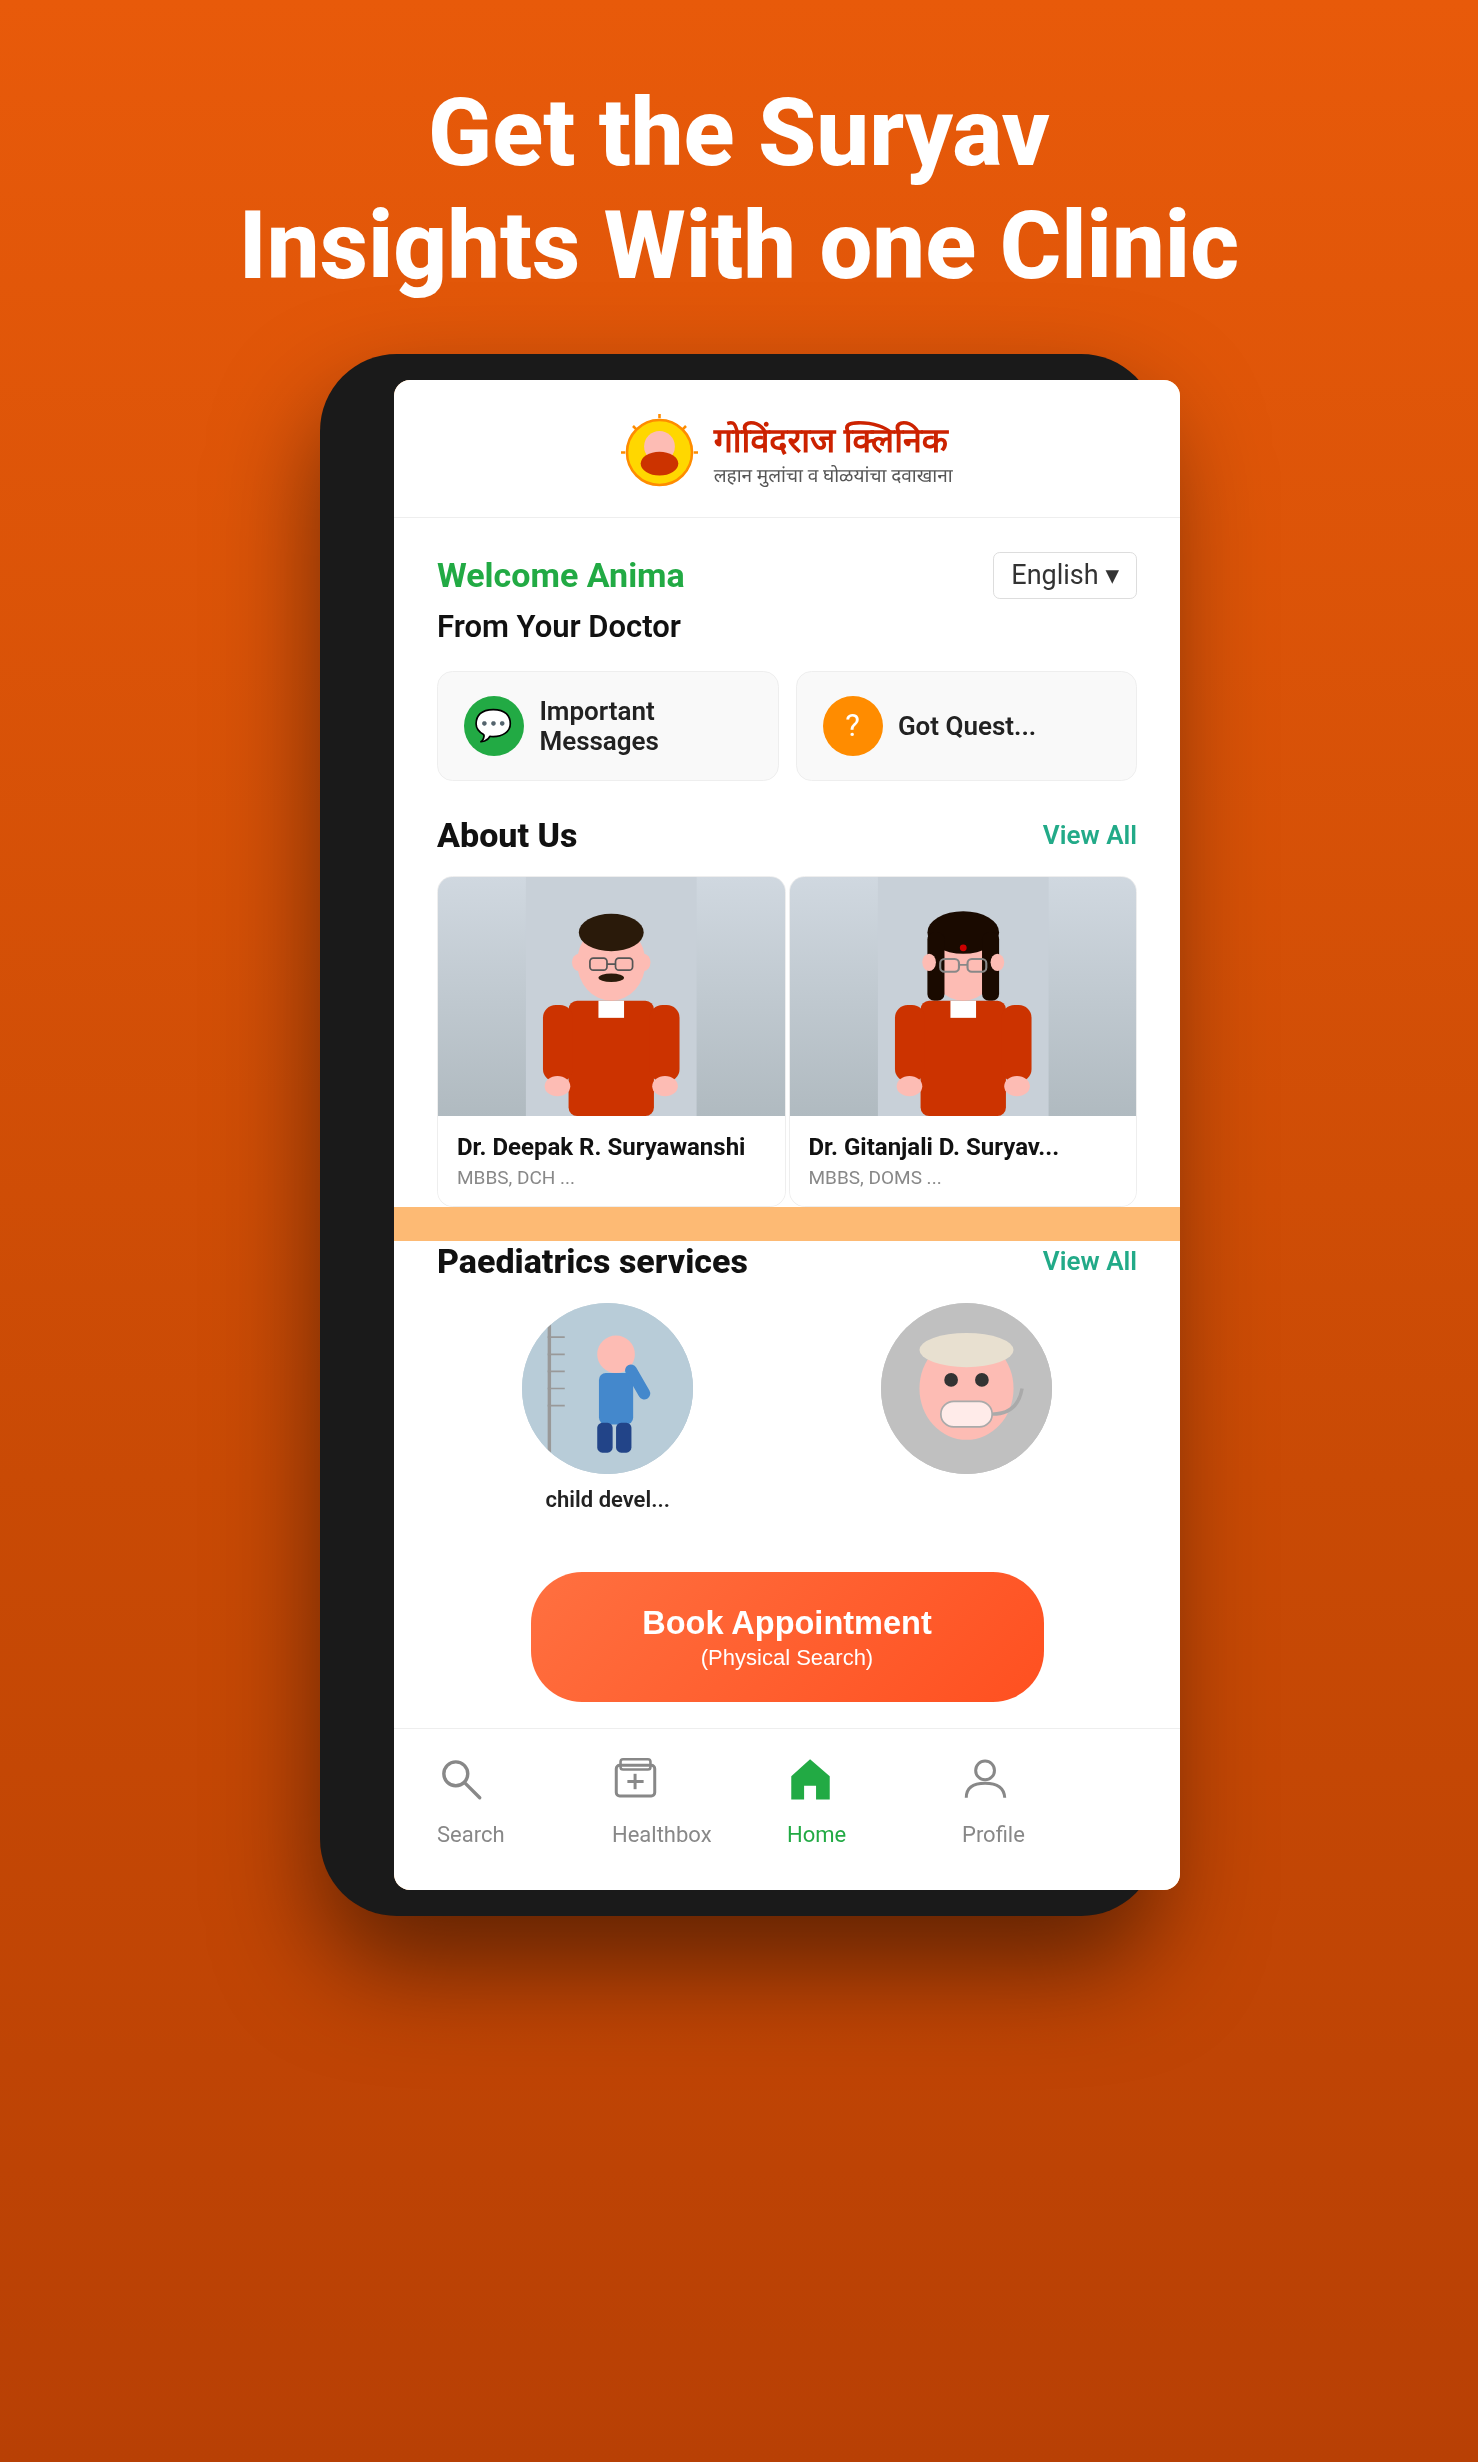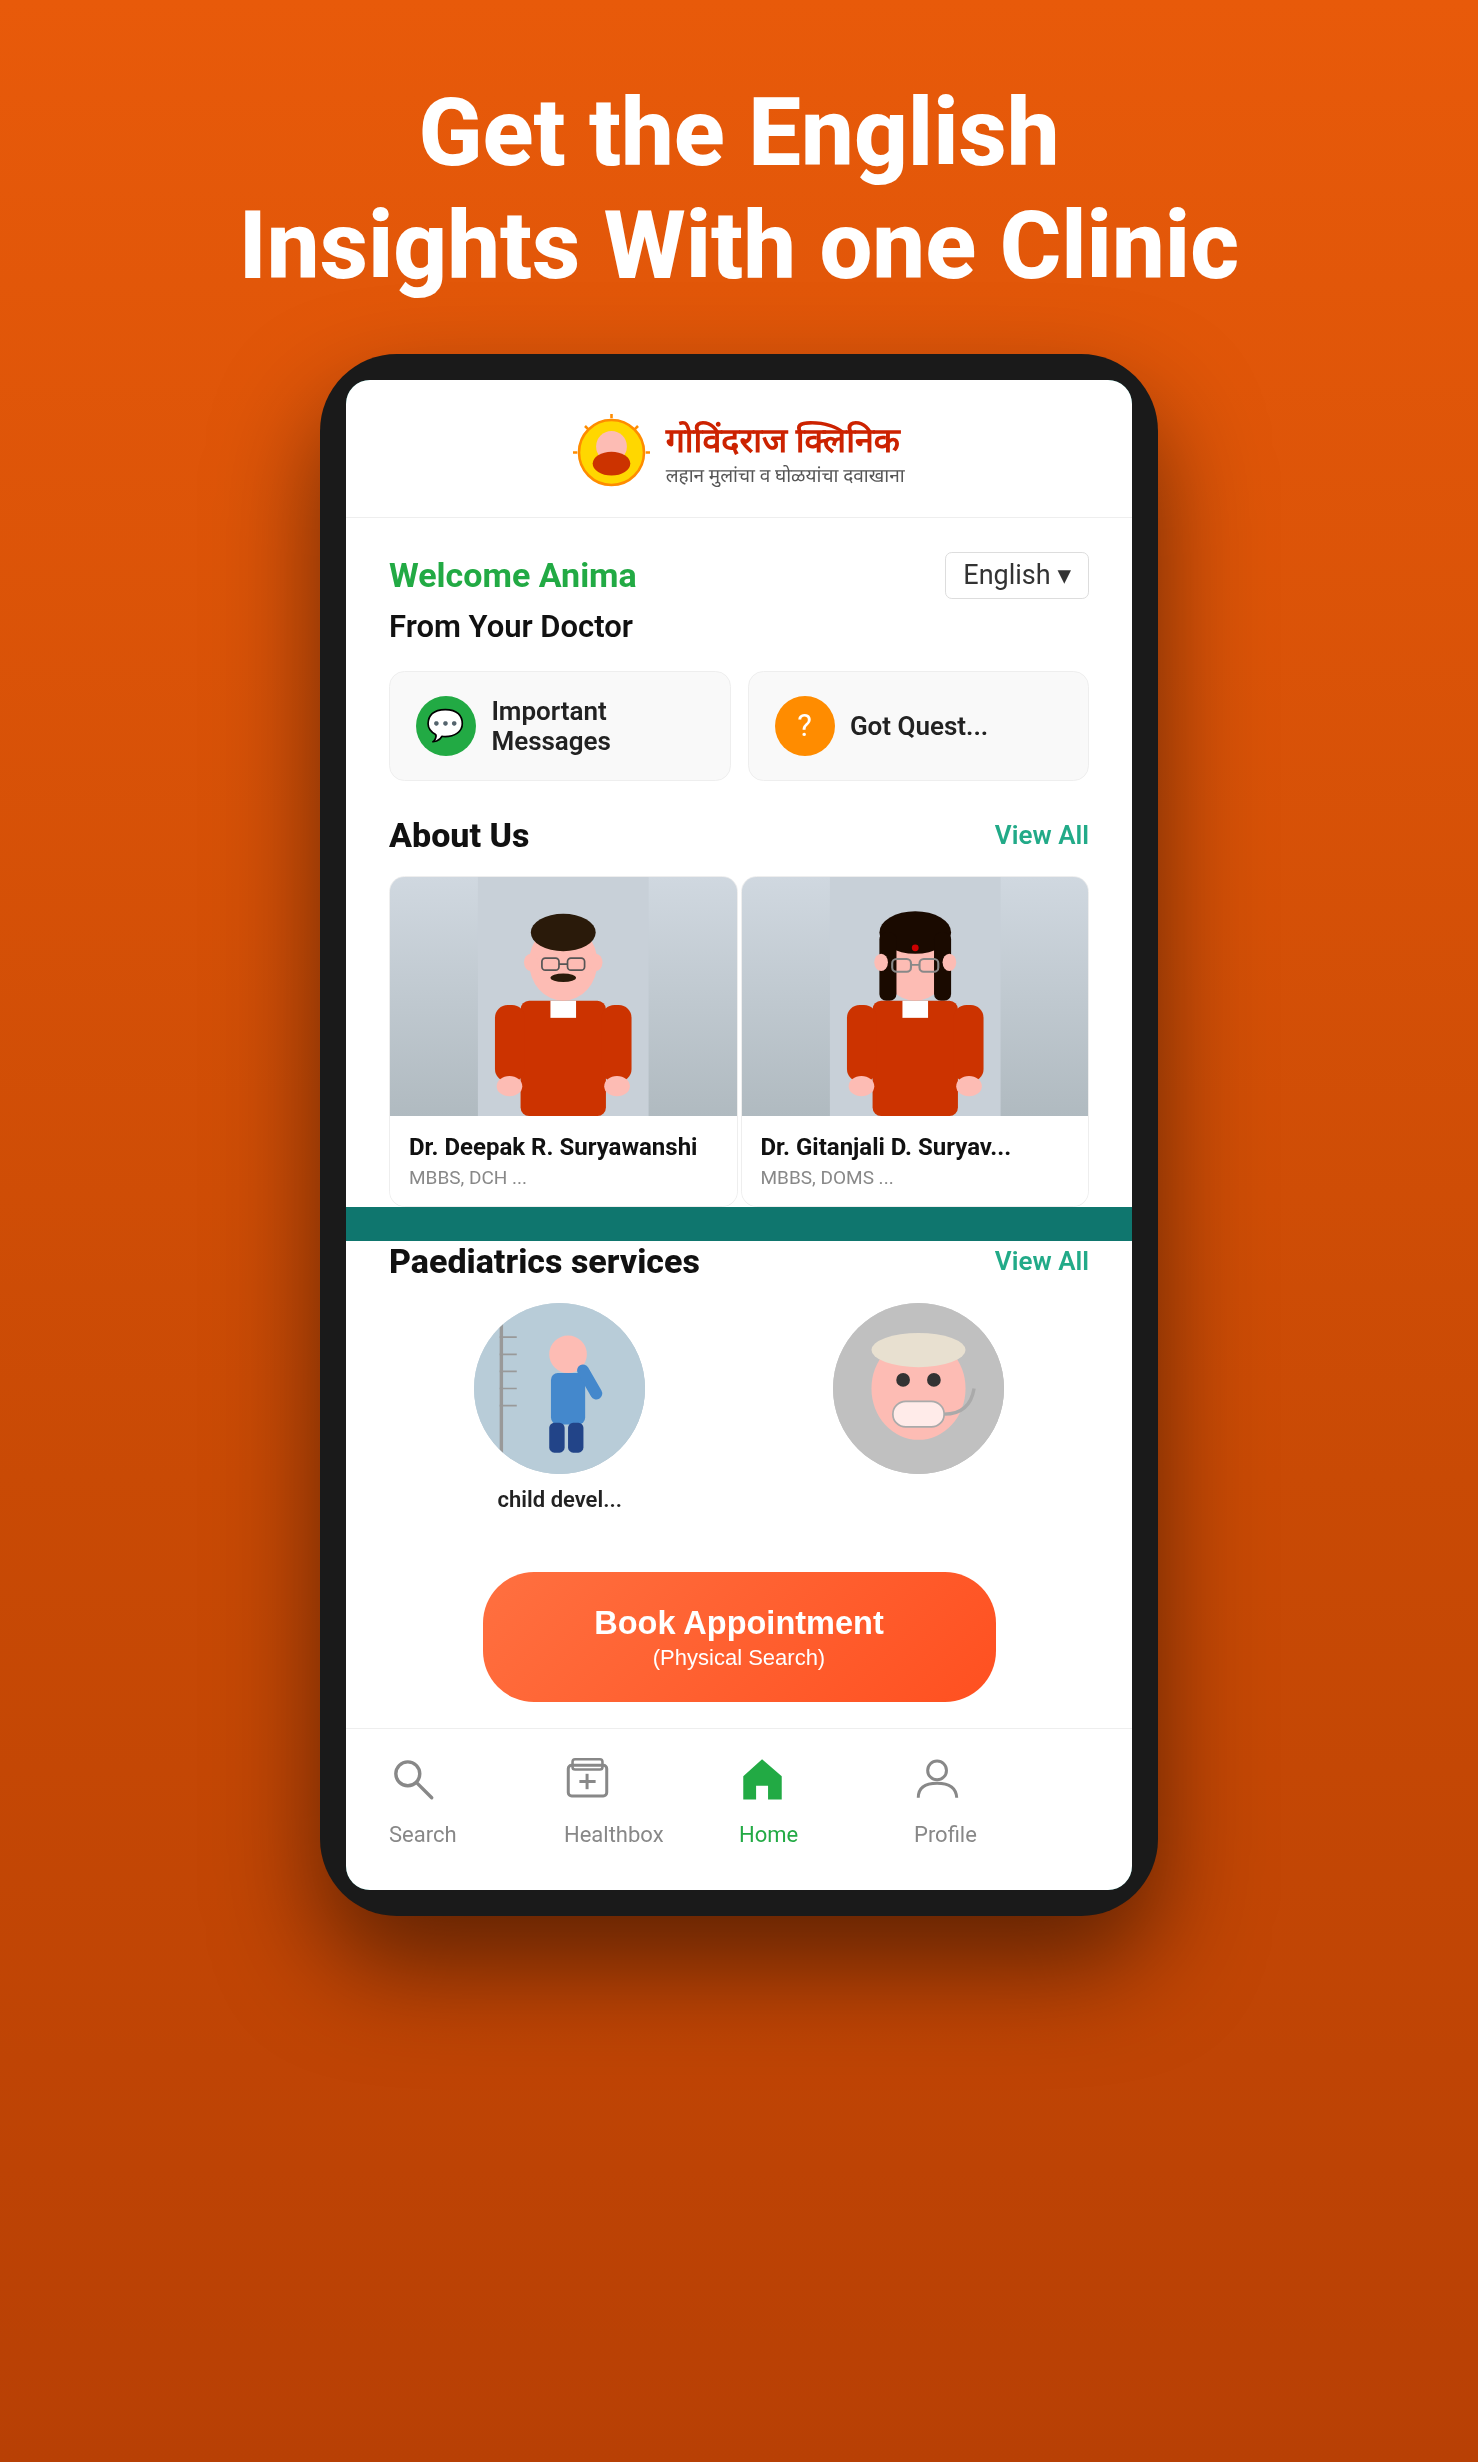--- a/index.html
+++ b/index.html
@@ -31,24 +31,25 @@
     .phone-wrapper {
       width: 838px;
       background: #1a1a1a;
       border-radius: 77px;
       padding: 26px;
       box-shadow: 0 51px 103px rgba(0,0,0,0.5);
       position: relative;
     }
 
     .phone-screen {
-      background: #0f766e;
-      border-radius: 24px;
+      background: #fdba74;
+      border-radius: 16px;
       overflow: hidden;
       width: 100%;
+      margin-left: 48px;
     }
 
     
     .app-header {
       background: white;
       padding: 34px 43px 26px;
       display: flex;
       align-items: center;
       justify-content: center;
       border-bottom: 0.9px solid #eee;
@@ -337,21 +338,21 @@
     
     .sun-logo {
       width: 77px;
       height: 77px;
     }
   </style>
 </head>
 <body>
 
 <div class="hero-text">
-  <h1>Get the English</h1>
+  <h1>Get the Suryav</h1>
   <h1>Insights With one Clinic</h1>
 </div>
 
 <div class="phone-wrapper">
   <div class="phone-screen">
 
     <div class="app-header">
       <div class="clinic-logo">
         <svg class="sun-logo" viewBox="0 0 90 90">
           <circle cx="45" cy="45" r="38" fill="#FFD700" stroke="#FF8C00" stroke-width="3"></circle>

